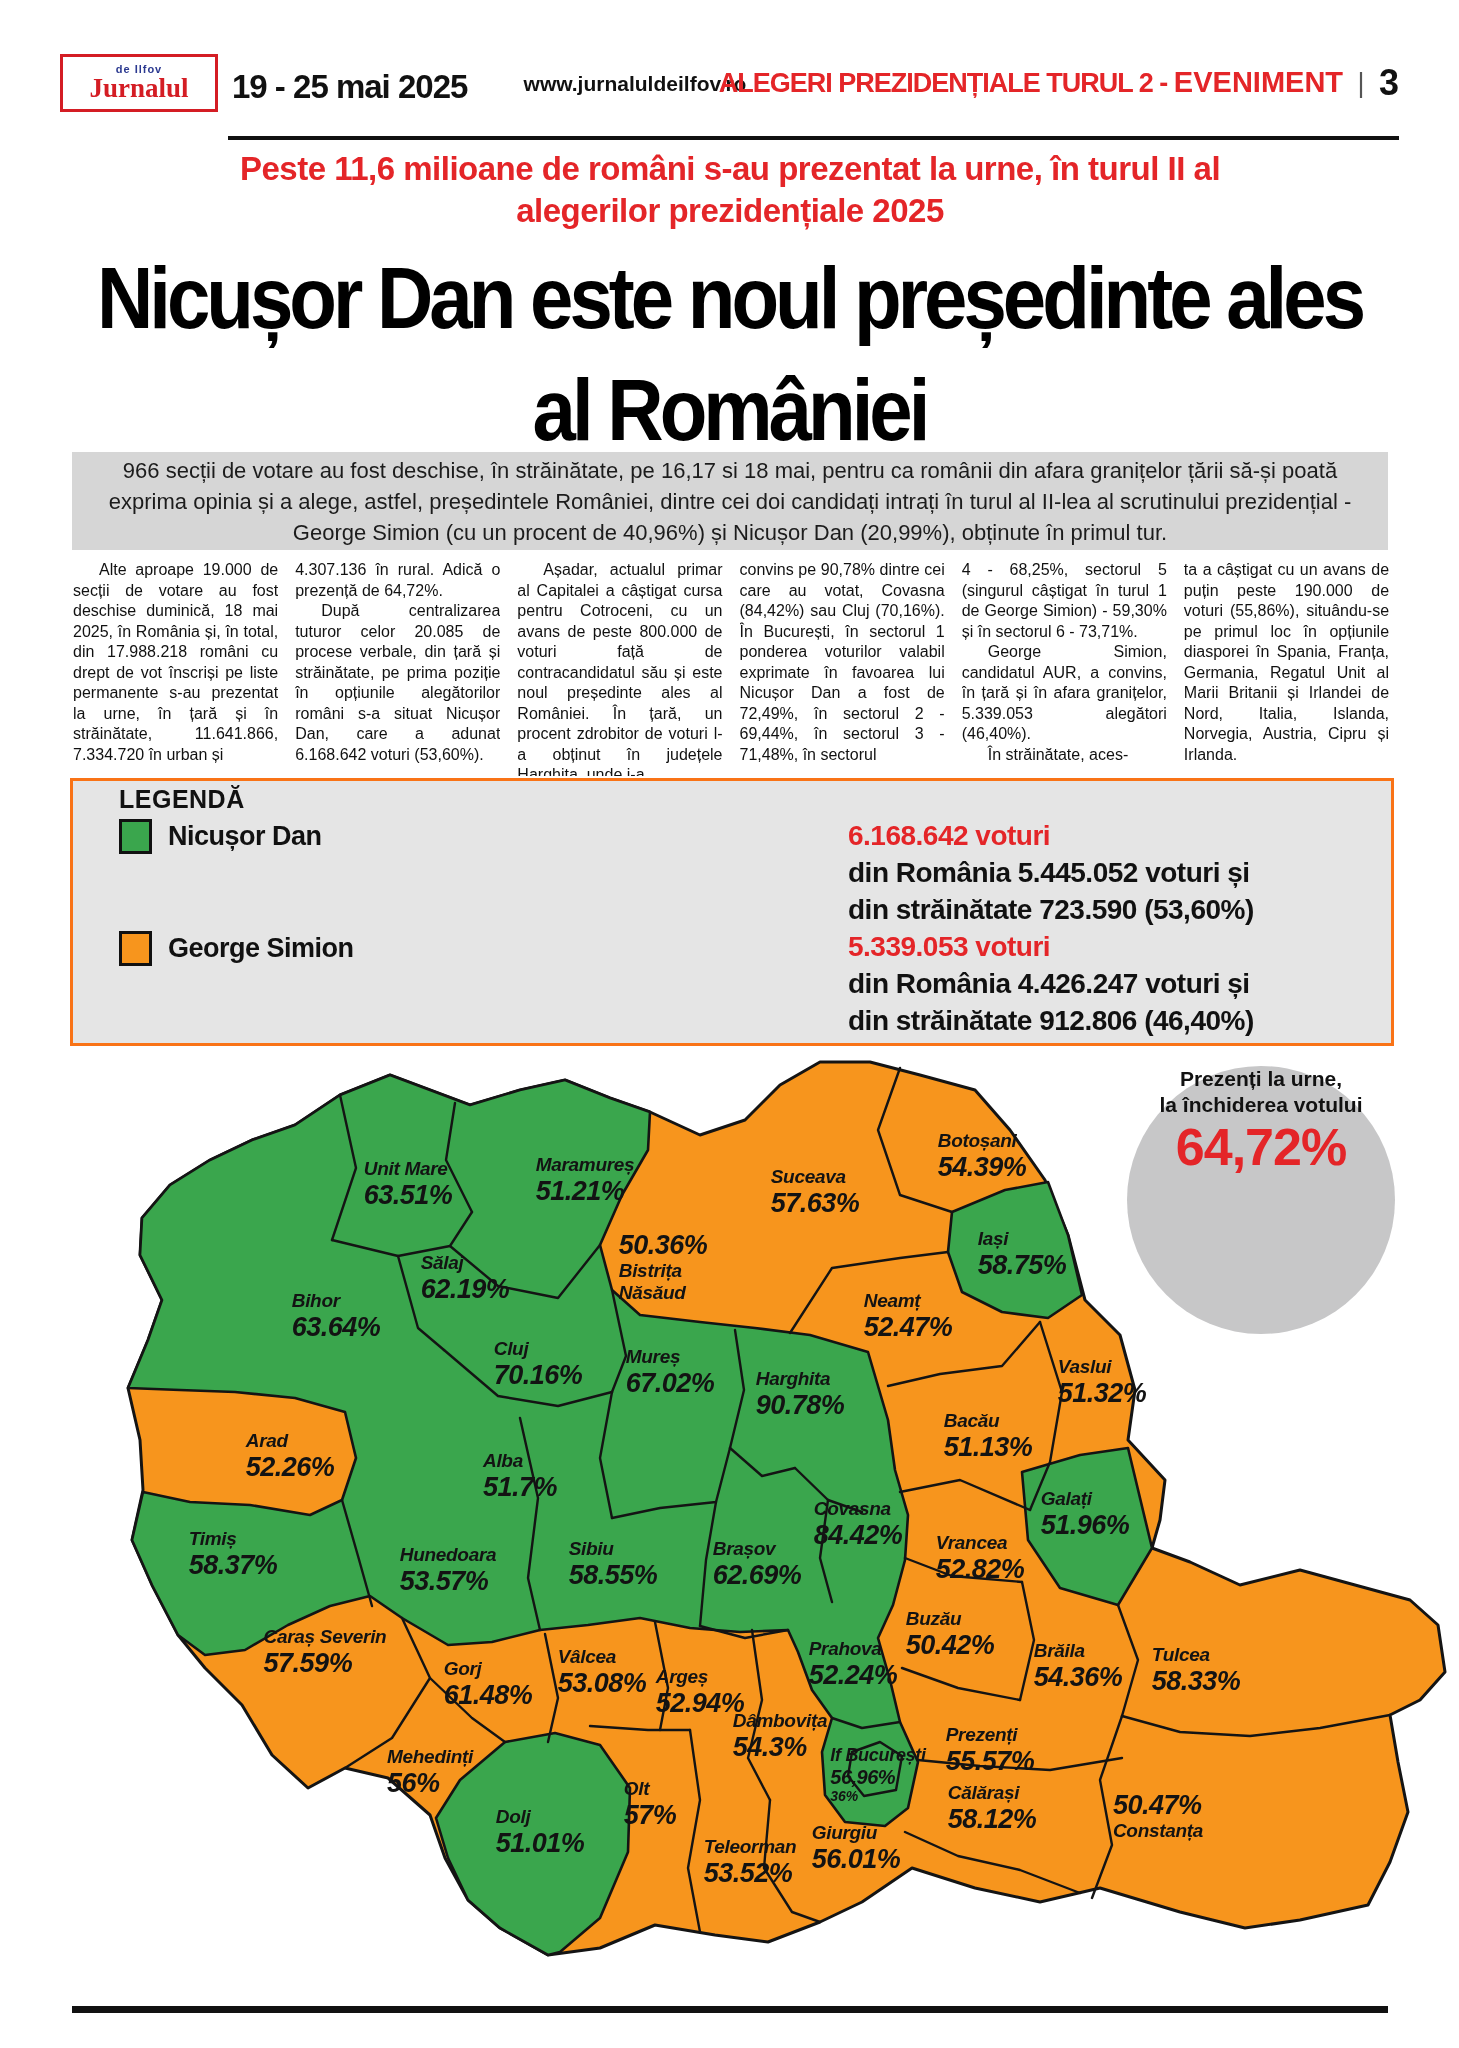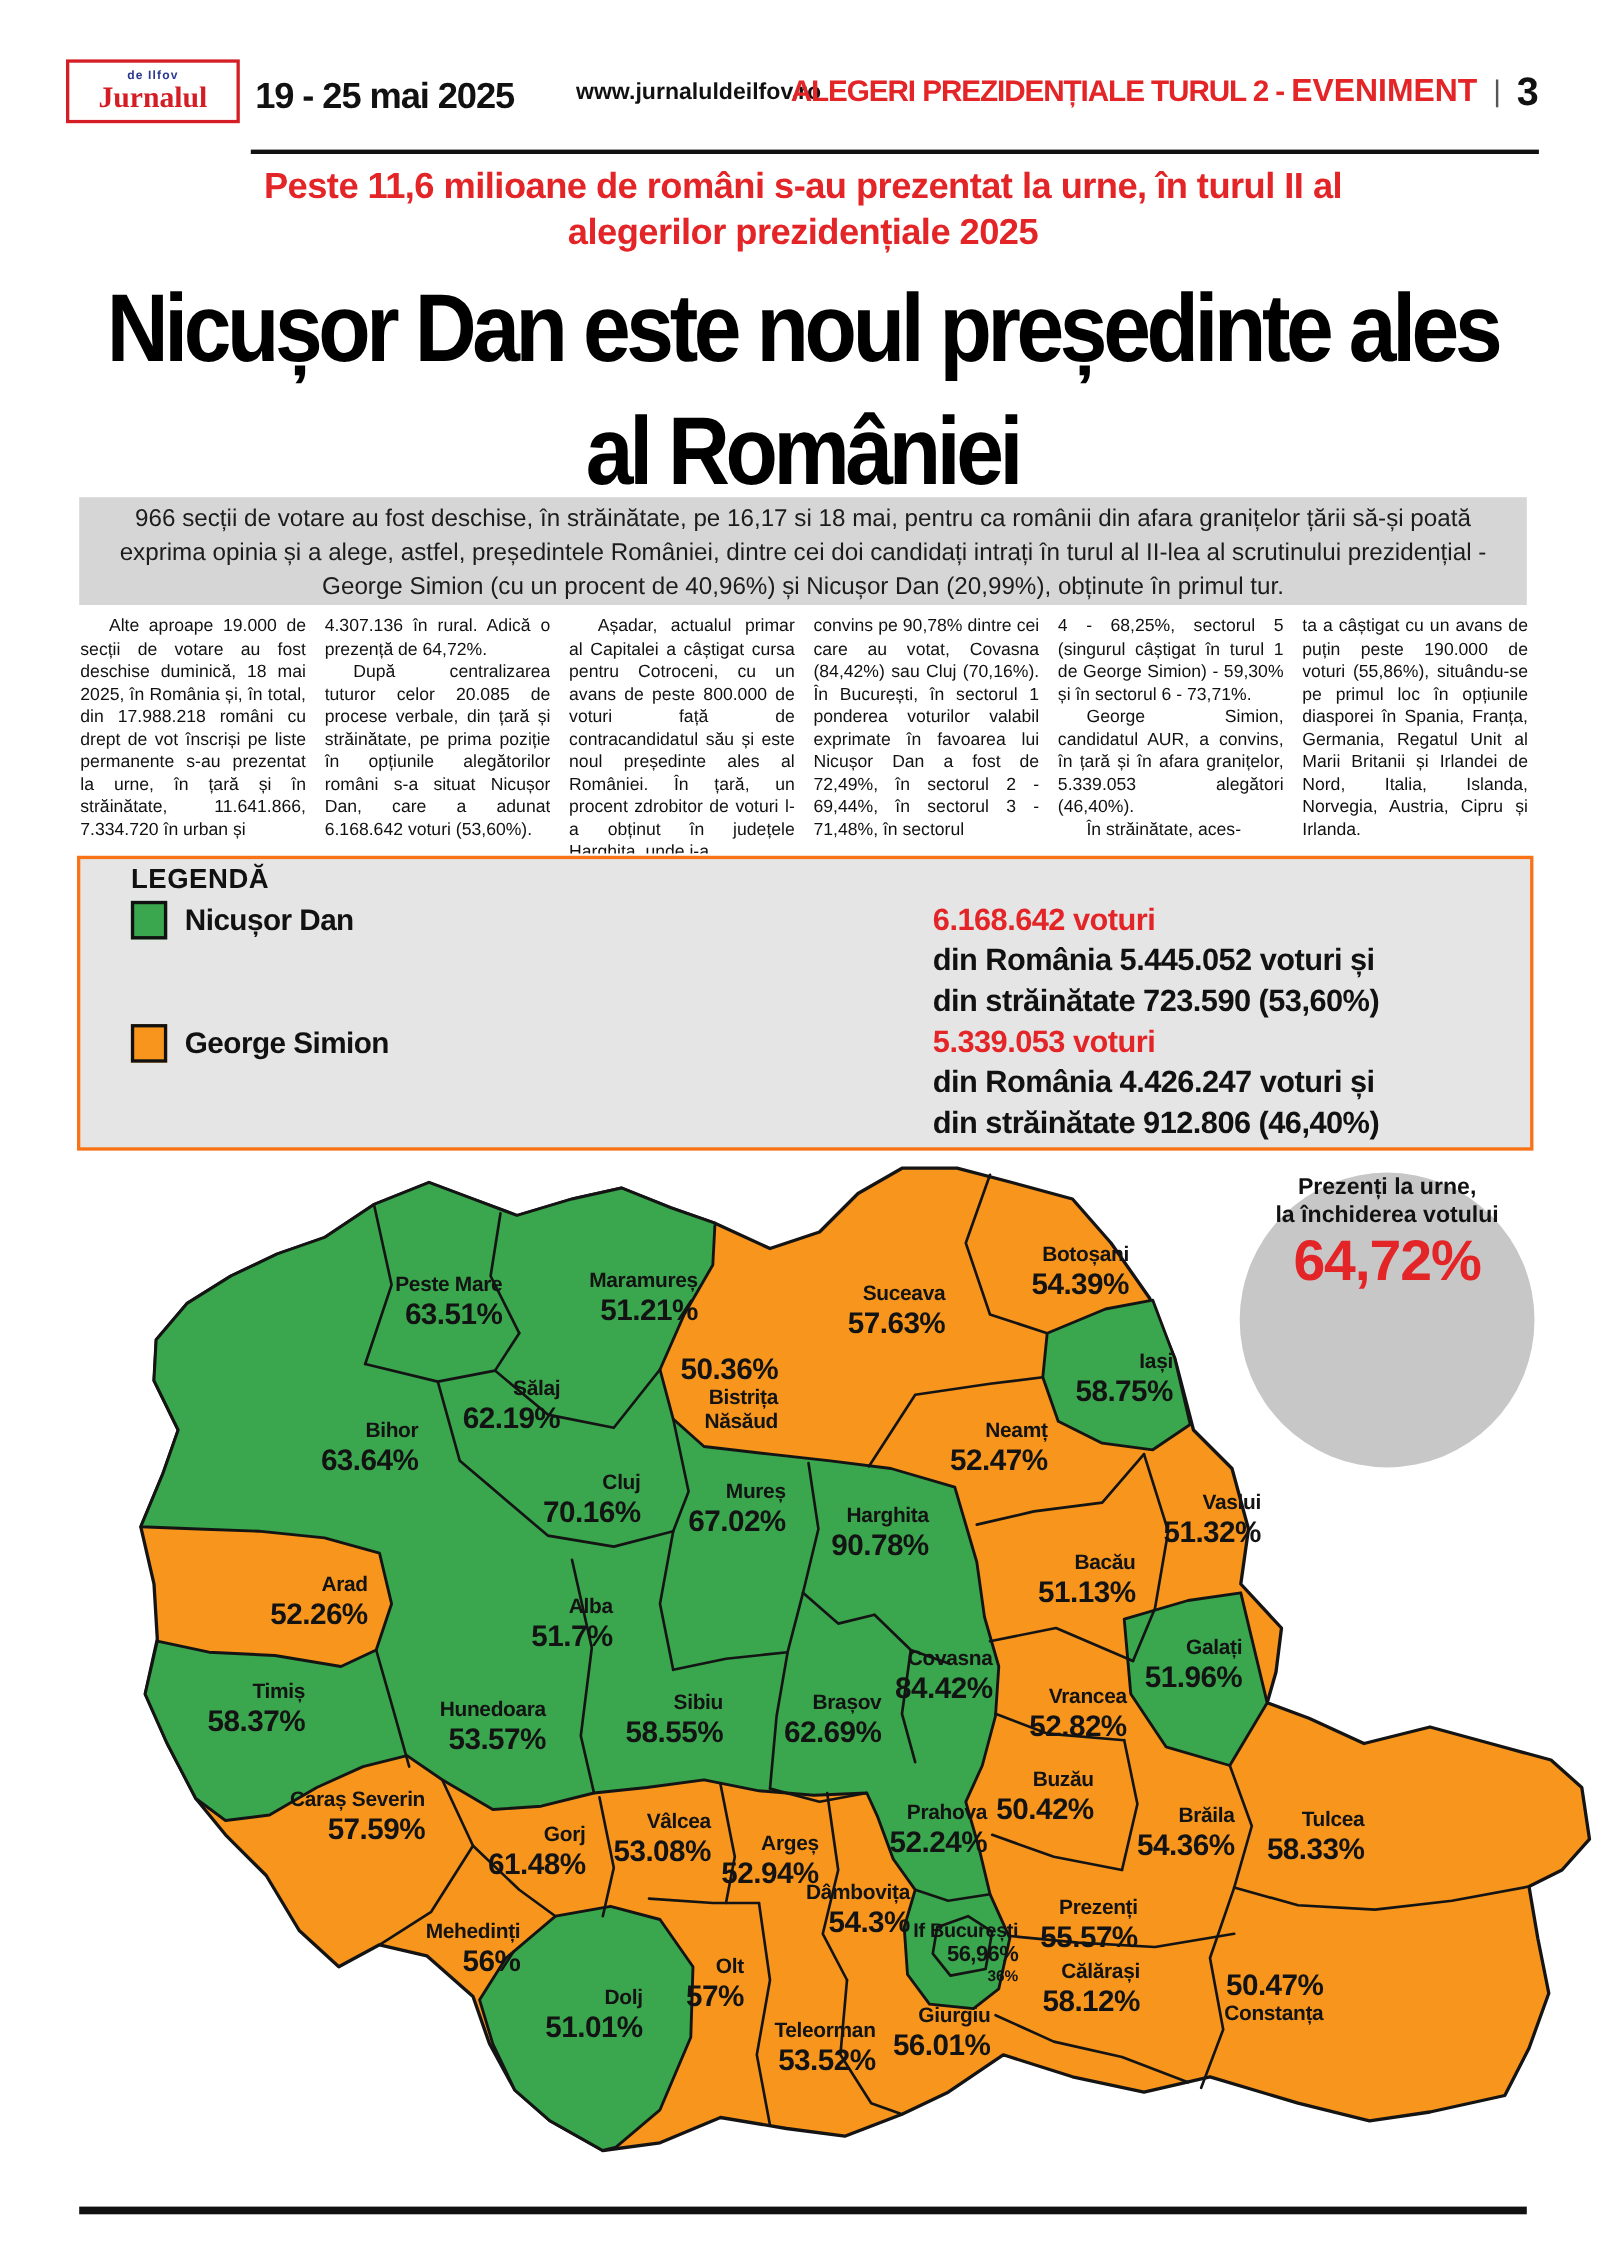--- a/index.html
+++ b/index.html
@@ -52,21 +52,21 @@
          background:#c7c7c8;text-align:center;}
   .votat .t{margin-top:48px;font-size:47px;font-weight:bold;letter-spacing:1px;color:#111;line-height:48px;}
   .votat .s{font-size:21px;font-weight:bold;line-height:26px;color:#111;}
   .votat .p{font-size:52px;font-weight:bold;color:#e42528;letter-spacing:-1px;line-height:58px;}
 
   
   #map-svg{position:absolute;left:0;top:0;width:1459px;height:2048px;}
   .c-base{fill:#f7951d;stroke:#141414;stroke-width:3;stroke-linejoin:round;}
   .c-dan{fill:#3aa64d;stroke:#141414;stroke-width:2.6;stroke-linejoin:round;}
   .bline{fill:none;stroke:#141414;stroke-width:2.4;stroke-linejoin:round;stroke-linecap:round;}
-  #map-labels .county{position:absolute;transform:translateX(-50%);text-align:right;color:#131313;white-space:nowrap;}
+  #map-labels .county{position:absolute;transform:translateX(-50%);text-align:left;color:#131313;white-space:nowrap;font-style:italic;}
   #map-labels .cname{font-size:19px;font-weight:bold;line-height:22px;letter-spacing:-0.3px;}
   #map-labels .pct{font-size:27px;font-weight:bold;line-height:30px;letter-spacing:-0.5px;}
   #map-labels .county.small .cname{font-size:18px;}
   #map-labels .county.small .pct{font-size:20px;line-height:22px;}
   #map-labels .extra{font-size:14px;font-weight:bold;line-height:16px;}
 
   .bottom-bar{position:absolute;left:72px;top:2006px;width:1316px;height:7px;background:#111;}
 </style>
 </head>
 <body>
@@ -195,21 +195,21 @@
       <polyline class="bline" points="590,1726 648,1730 690,1730"></polyline>
       <polyline class="bline" points="655,1622 668,1688 660,1730"></polyline>
       <polyline class="bline" points="545,1634 558,1698 548,1742"></polyline>
       <polyline class="bline" points="430,1678 472,1718 505,1742"></polyline>
       <polyline class="bline" points="345,1768 392,1738 430,1678 402,1618"></polyline>
     </g>
   </svg>
 
   <div id="map-labels">
       <div class="county" style="left: 408px; top: 1158px;">
-        <div class="cname">Peste Mare</div>
+        <div class="cname">Unit Mare</div>
         <div class="pct">63.51%</div>
       </div>
       <div class="county" style="left: 585px; top: 1154px;">
         <div class="cname">Maramureș</div>
         <div class="pct">51.21%</div>
       </div>
       <div class="county" style="left: 815px; top: 1166px;">
         <div class="cname">Suceava</div>
         <div class="pct">57.63%</div>
       </div>

